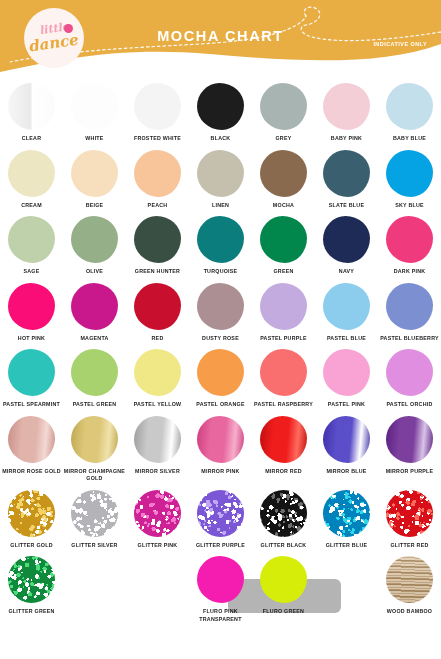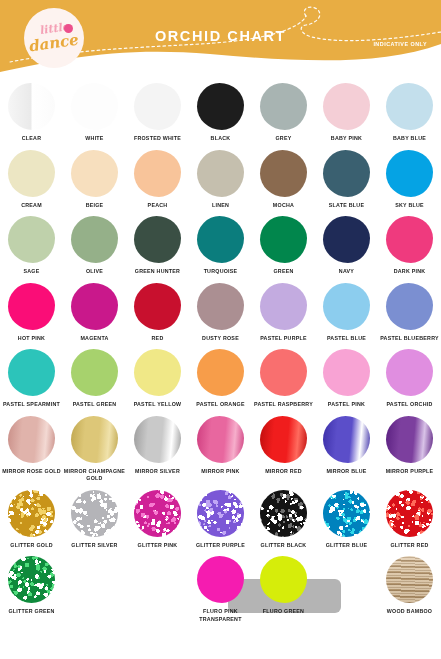--- a/index.html
+++ b/index.html
@@ -116,21 +116,21 @@
   </svg>
 
   <div class="logo-circle">
     <div class="logo-inner">
       <span class="logo-little">little</span>
       <span class="logo-dot"></span>
       <span class="logo-dance">dance</span>
     </div>
   </div>
 
-  <div class="header-title">ORCHID CHART</div>
+  <div class="header-title">MOCHA CHART</div>
   <div class="indicative">INDICATIVE ONLY</div>
 </div>
 
 <div class="grid" id="grid">
     <div class="row">
       <div class="cell">
         <div class="blob" style="background: linear-gradient(90deg, rgb(246, 246, 246) 0%, rgb(234, 234, 234) 48%, rgb(255, 255, 255) 52%, rgb(251, 251, 251) 100%);"></div>
         <div class="label">CLEAR</div>
       </div>
       <div class="cell">

